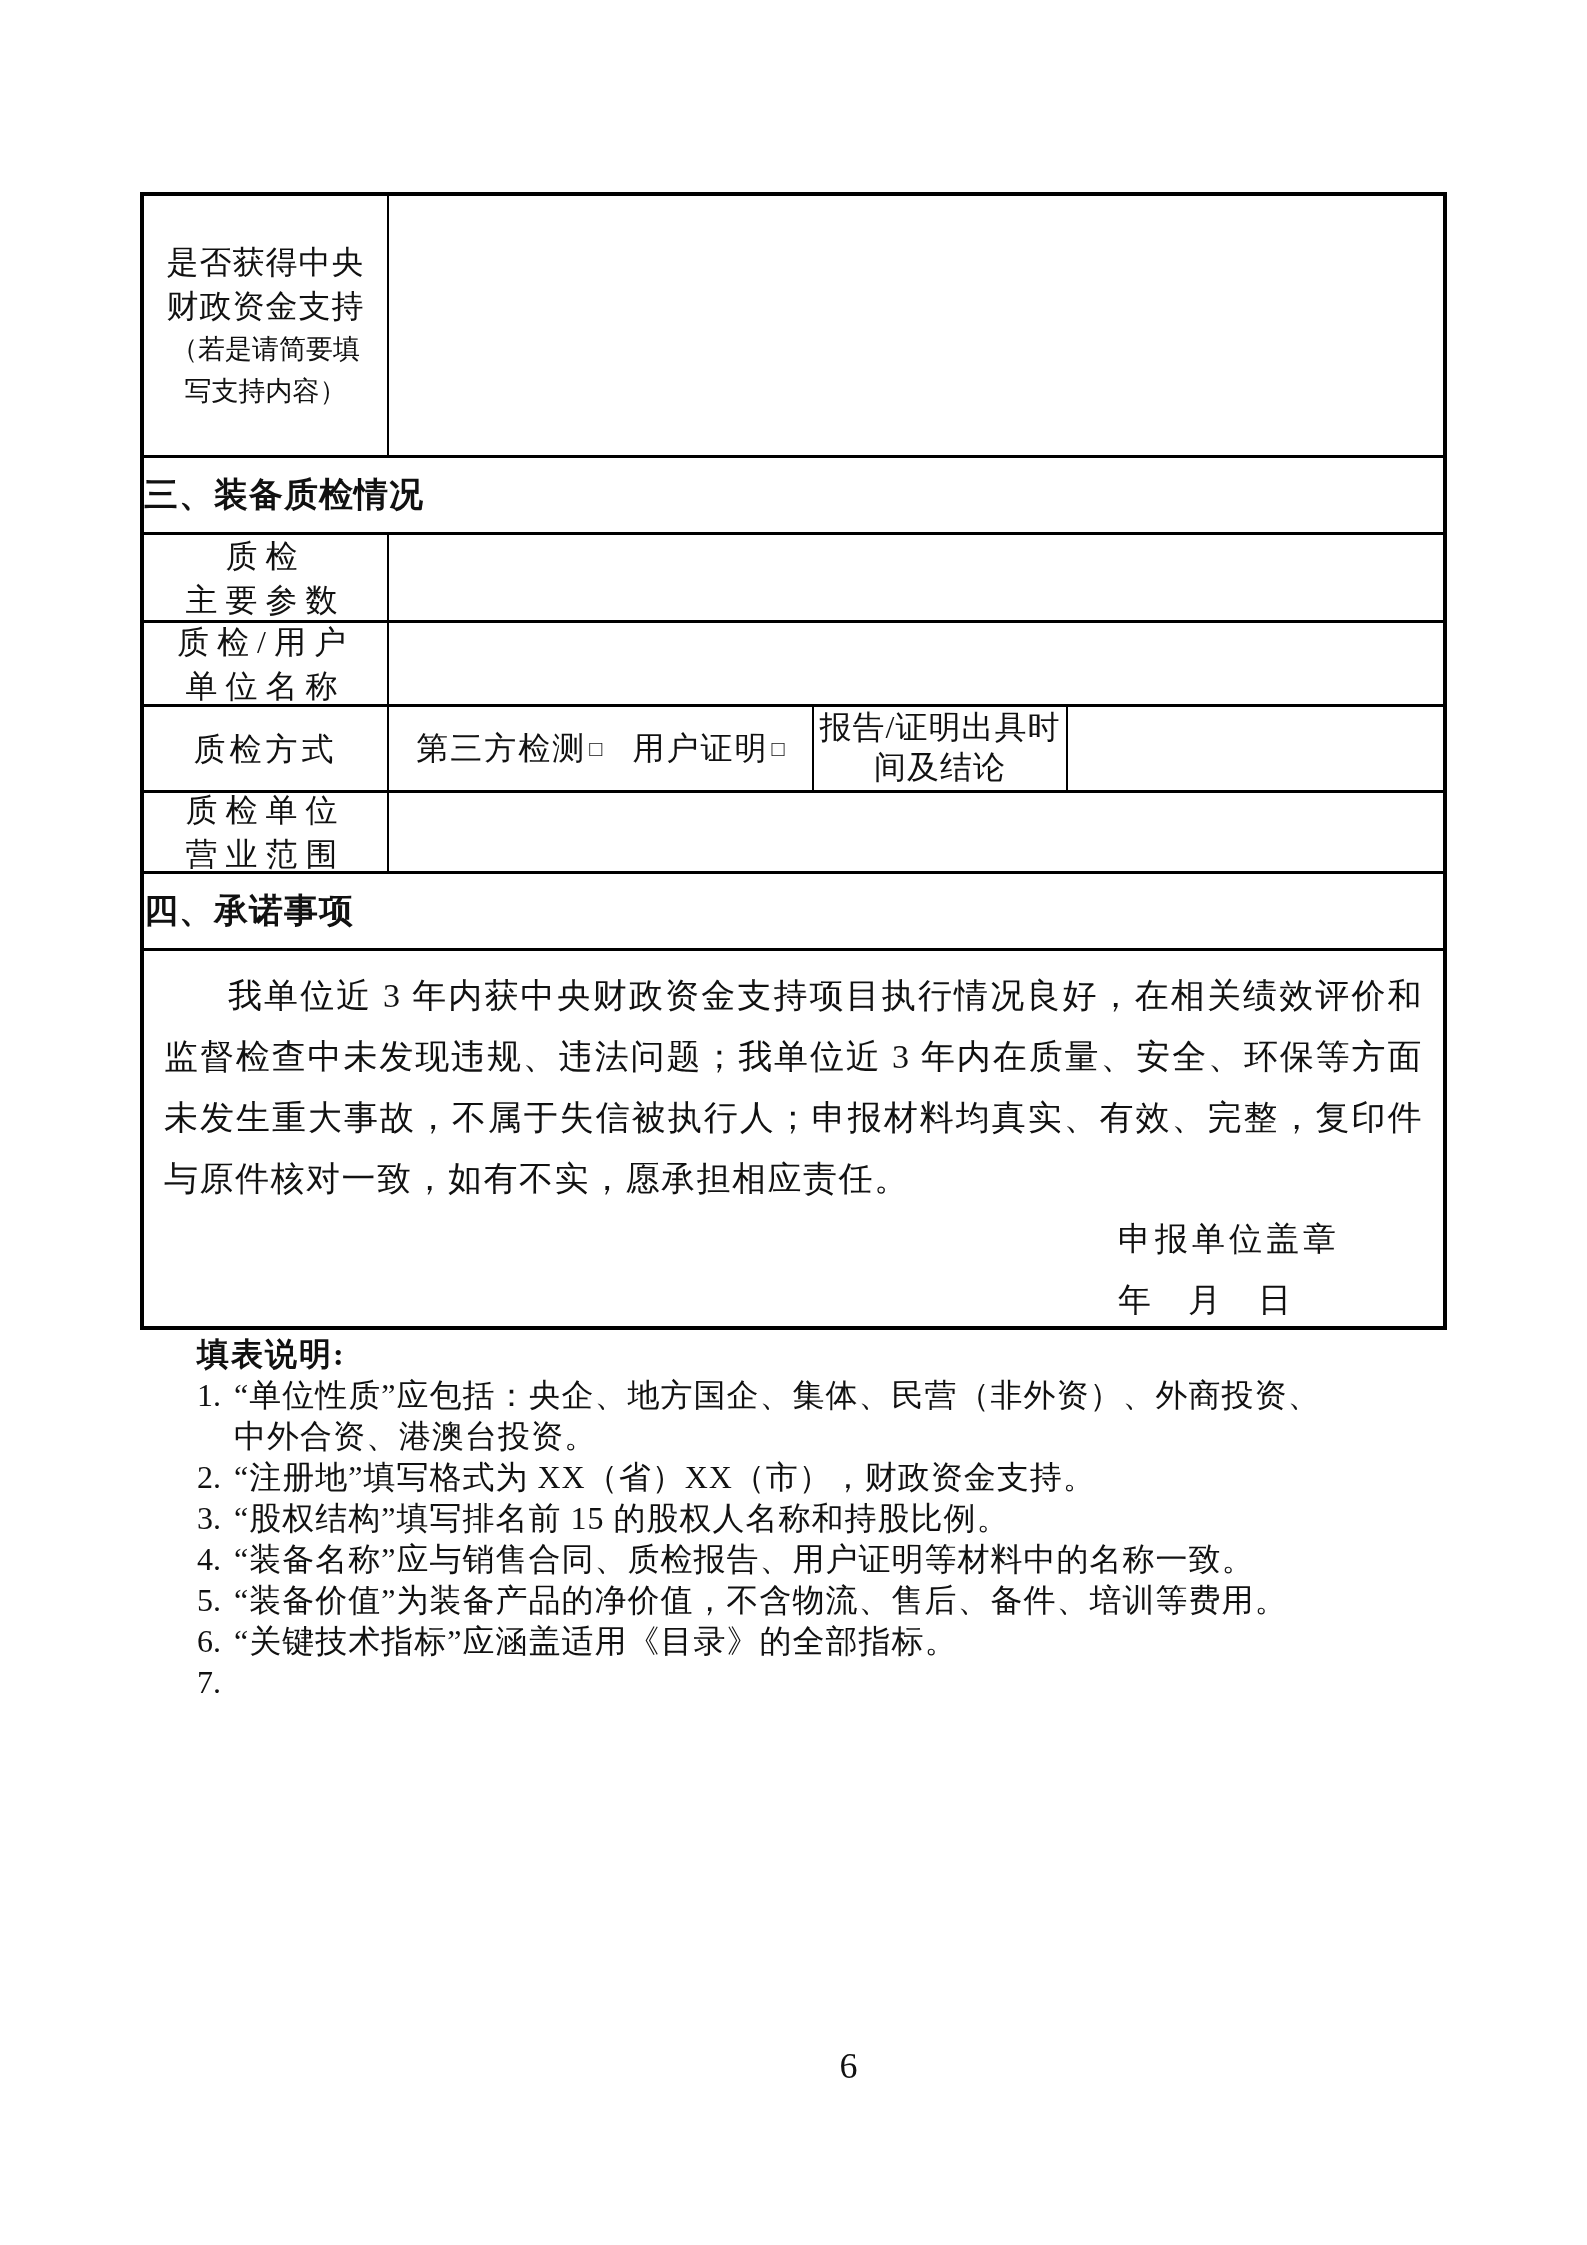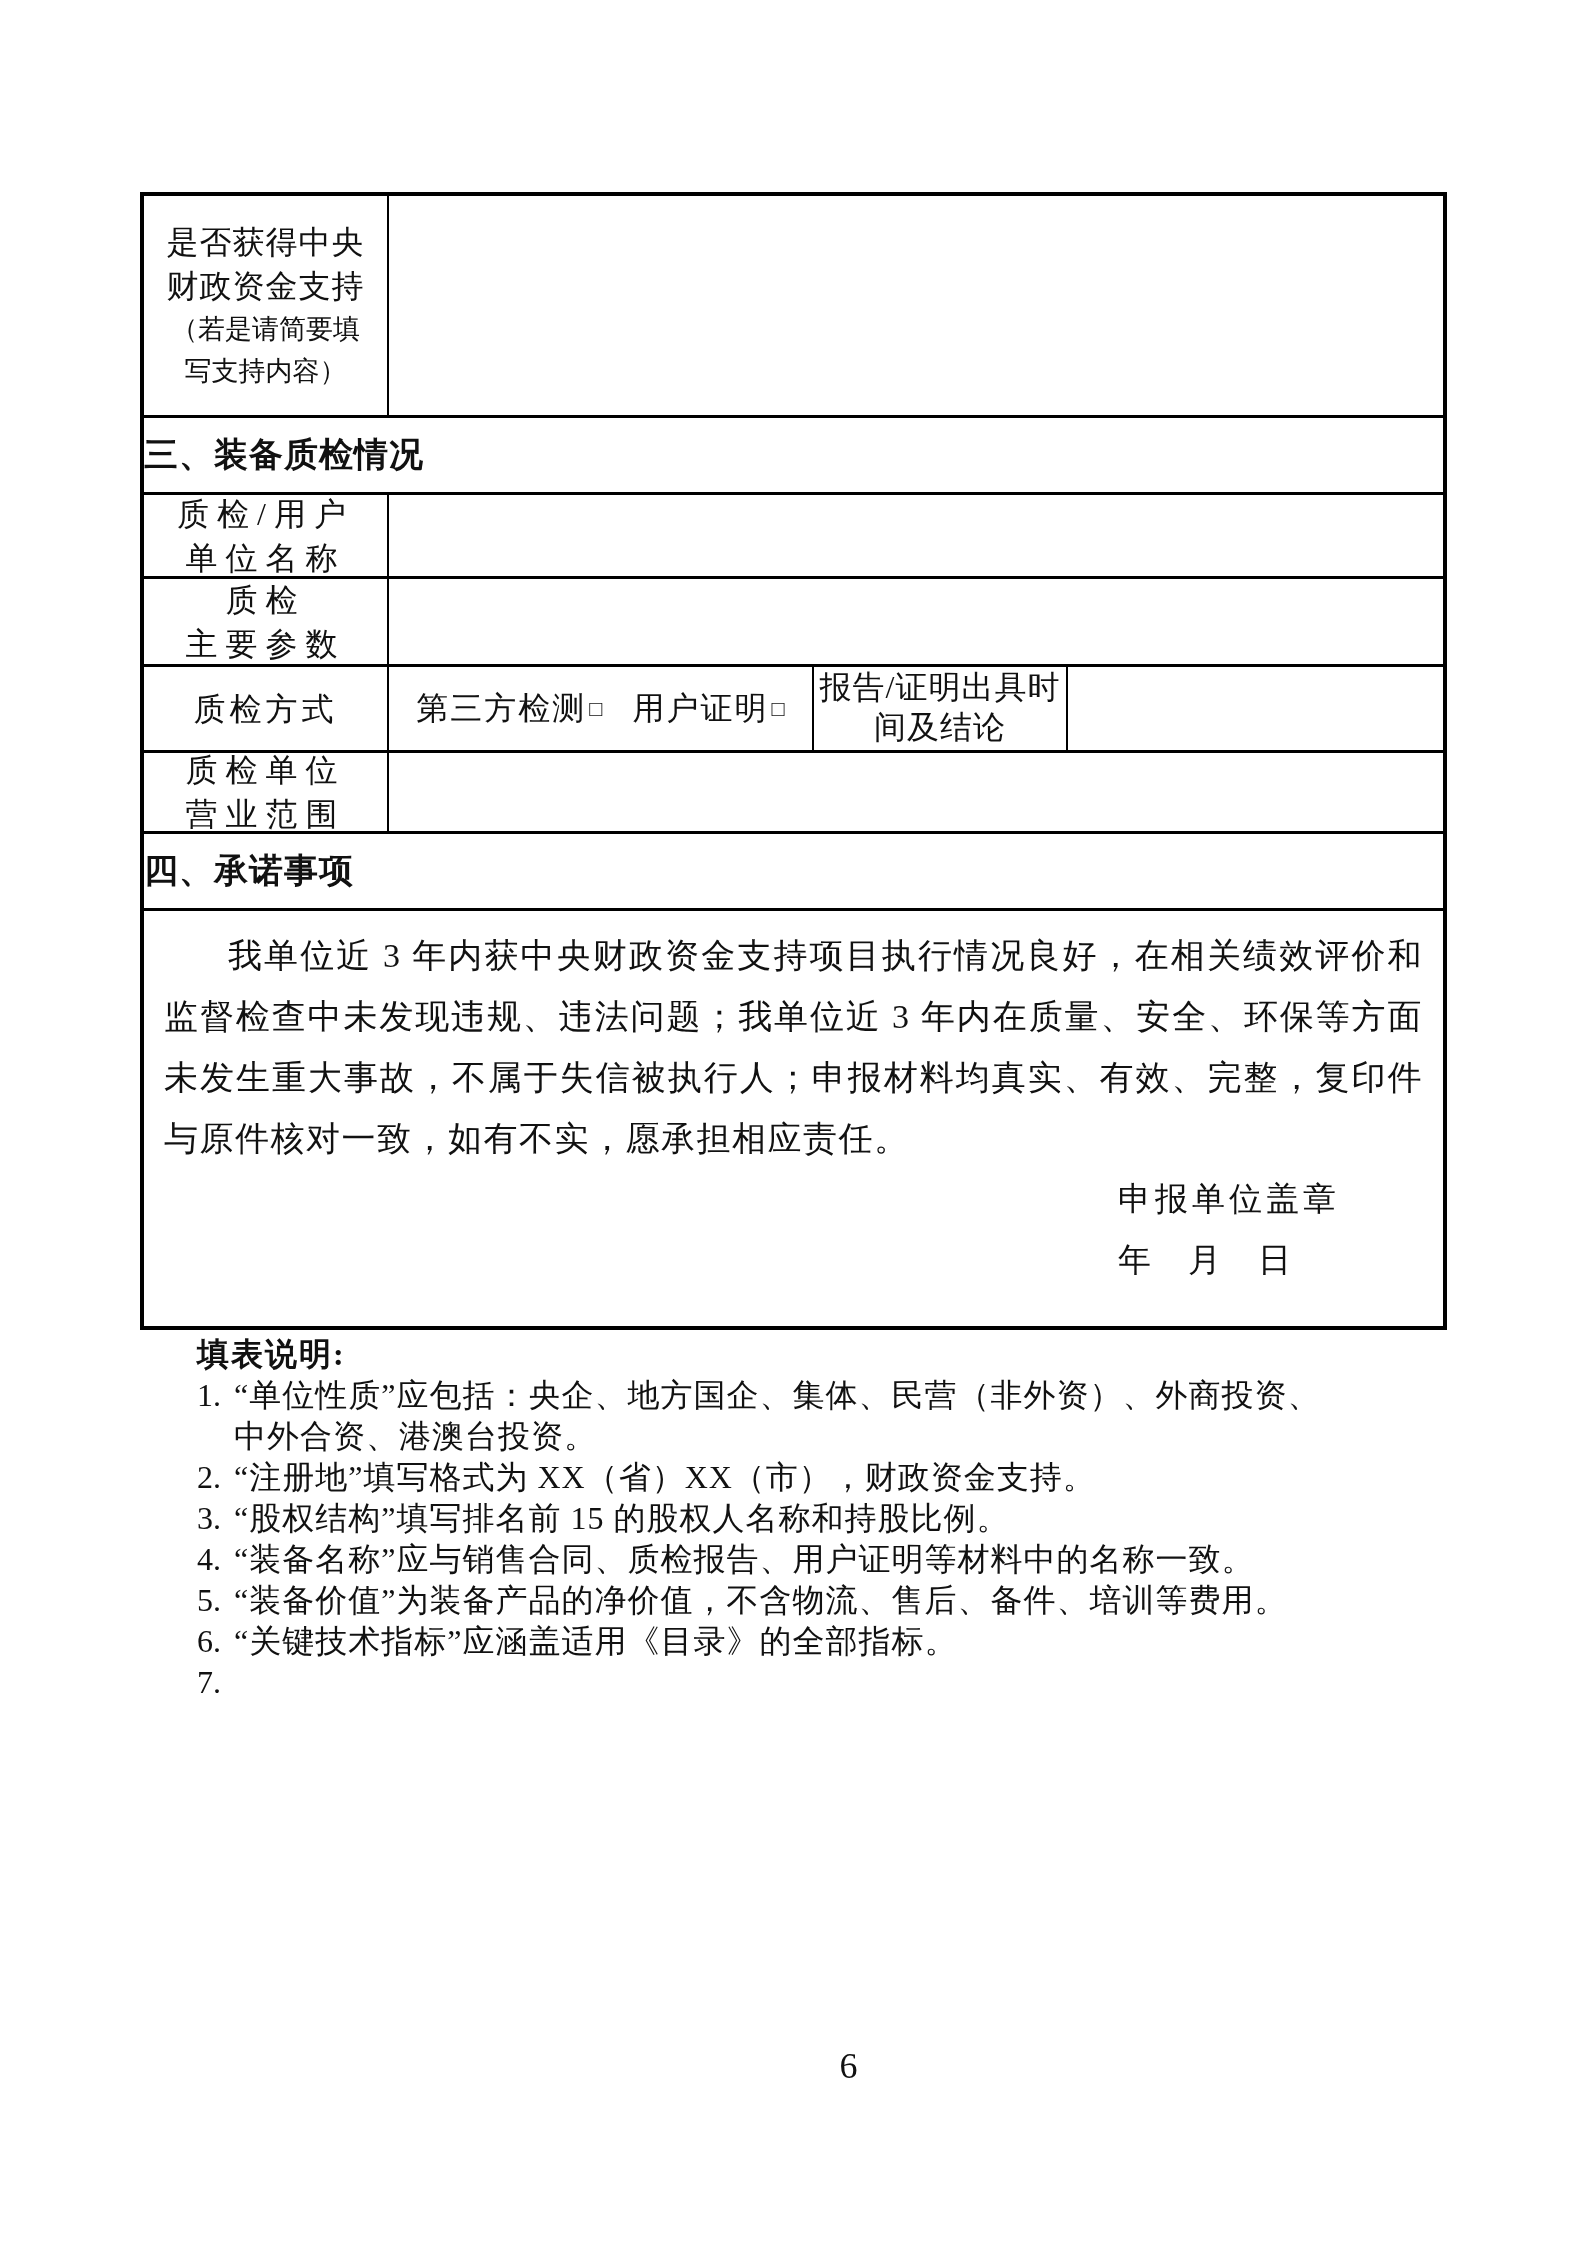--- a/index.html
+++ b/index.html
@@ -19,21 +19,21 @@
     position: absolute;
     left: 140px;
     top: 192px;
     width: 1307px;
     height: 1138px;
     border: 4px solid #000;
   }
   .row { display: flex; width: 100%; }
   .bt { border-top: 3px solid #000; }
 
-  .r-funding  { height: 219px; border-radius: 26px; }
+  .r-funding  { height: 259px; border-radius: 26px; }
   .r-sec      { height: 77px;  align-items: center; justify-content: flex-start; }
   .r-params   { height: 88px; }
   .r-unitname { height: 84px; }
   .r-method   { height: 86px; }
   .r-scope    { height: 81px; }
   .r-commit   { height: 378px; display: block; padding: 6px 20px 0 20px; }
 
   .label-cell {
     width: 245px;
     border-right: 2px solid #000;
@@ -145,32 +145,32 @@
         <div class="small">（若是请简要填</div>
         <div class="small">写支持内容）</div>
       </div>
       <div class="value-cell"></div>
     </div>
 
     <div class="row r-sec bt">
       <div class="section-title">三、装备质检情况</div>
     </div>
 
+    <div class="row r-params bt">
+      <div class="label-cell">
+        <div>质检</div>
+        <div>主要参数</div>
+      </div>
+      <div class="value-cell"></div>
+    </div>
+
     <div class="row r-unitname bt">
       <div class="label-cell">
         <div>质检/用户</div>
         <div>单位名称</div>
-      </div>
-      <div class="value-cell"></div>
-    </div>
-
-    <div class="row r-params bt">
-      <div class="label-cell">
-        <div>质检</div>
-        <div>主要参数</div>
       </div>
       <div class="value-cell"></div>
     </div>
 
     <div class="row r-method bt">
       <div class="label-cell">
         <div style="letter-spacing:4px;">质检方式</div>
       </div>
       <div class="options-cell">
         <span>第三方检测</span>

